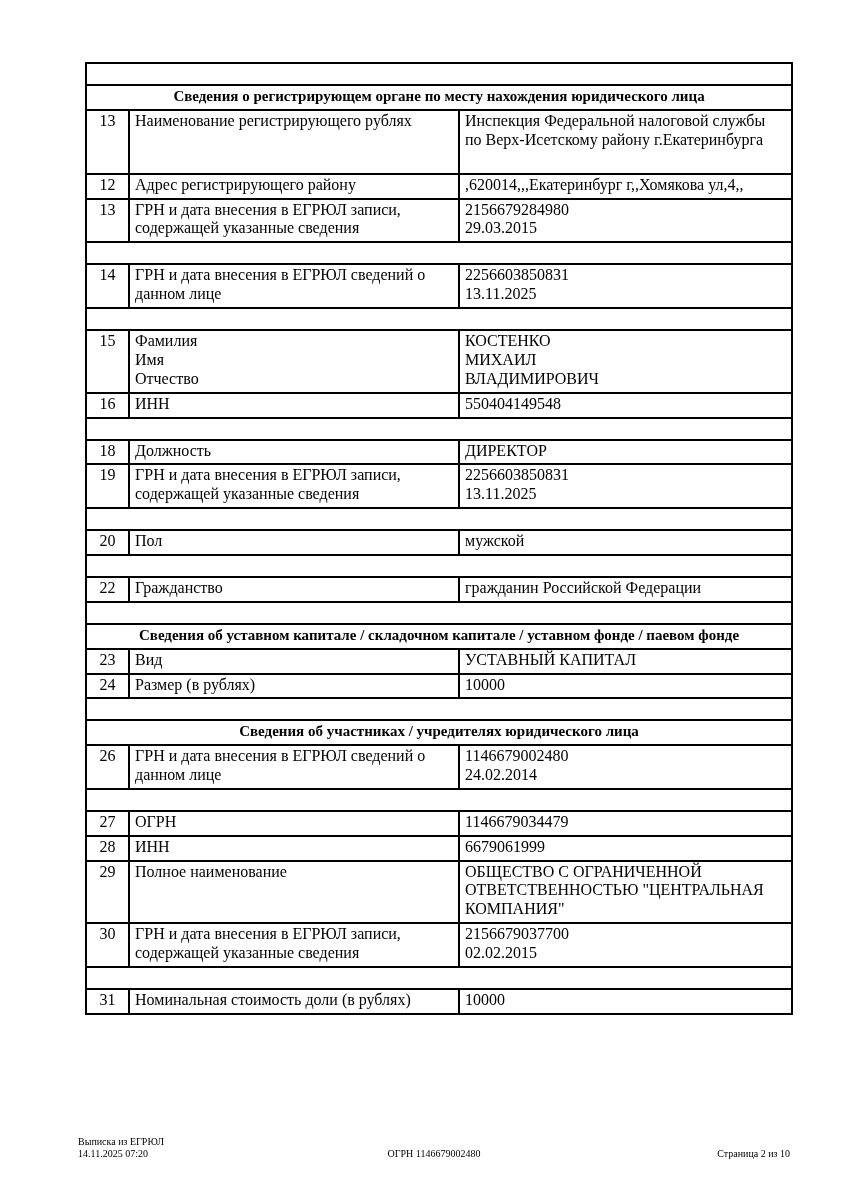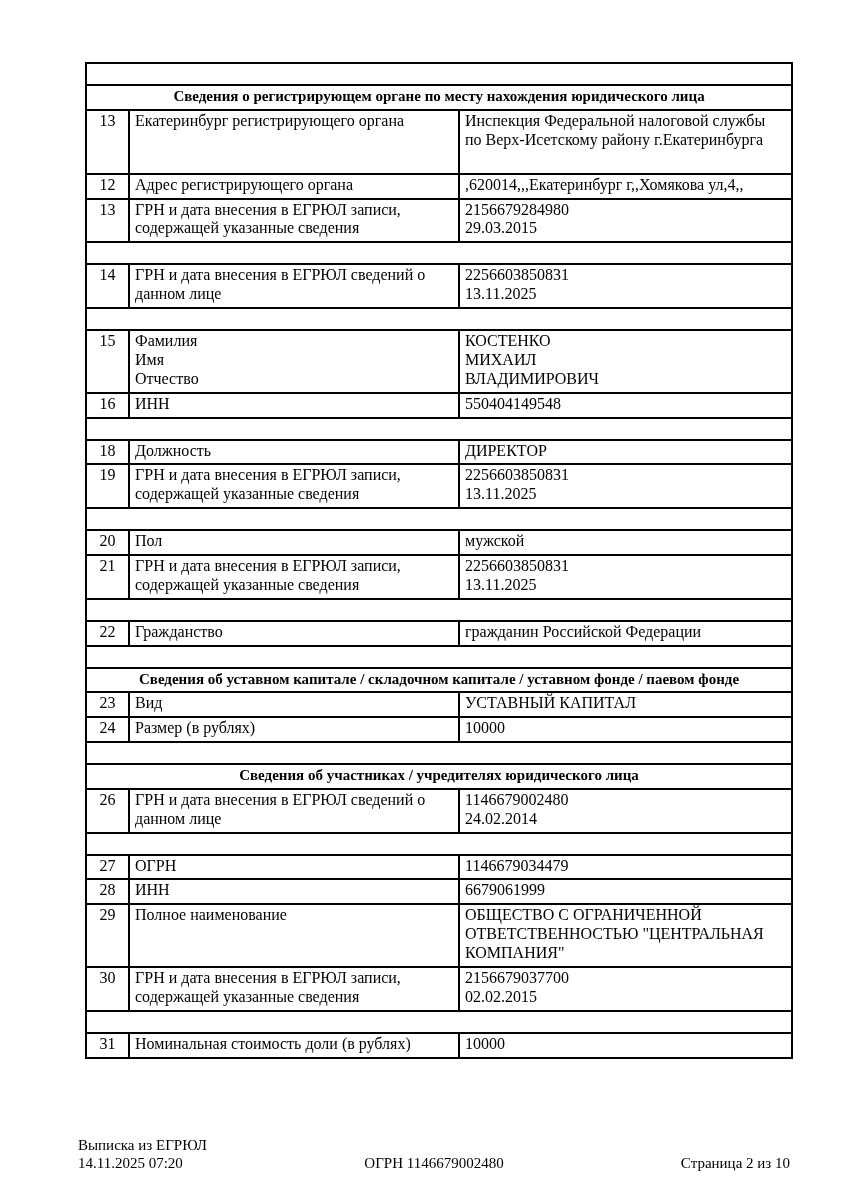--- a/index.html
+++ b/index.html
@@ -55,21 +55,21 @@
   }
   tr.row-tall td { height: 58px; }
   .footer {
     position: absolute;
     left: 78px;
     top: 1136px;
     width: 712px;
     display: grid;
     grid-template-columns: 1fr auto 1fr;
     align-items: end;
-    font-size: 15px;
+    font-size: 10px;
     line-height: 1.2;
   }
   .footer .f-left  { text-align: left; }
   .footer .f-center{ text-align: right; }
   .footer .f-right { text-align: right; }
 </style>
 </head>
 <body>
 
 <div class="page">
@@ -82,27 +82,27 @@
     </colgroup>
     <tbody id="table-body">
         <tr class="spacer-row">
           <td colspan="3"></td>
         </tr>
         <tr class="section-row">
           <td colspan="3" class="section-title">Сведения о регистрирующем органе по месту нахождения юридического лица</td>
         </tr>
         <tr class="data-row row-tall">
           <td class="num">13</td>
-          <td class="label">Екатеринбург регистрирующего органа</td>
+          <td class="label">Наименование регистрирующего рублях</td>
           <td class="value">Инспекция Федеральной налоговой службы
 по Верх-Исетскому району г.Екатеринбурга</td>
         </tr>
         <tr class="data-row">
           <td class="num">12</td>
-          <td class="label">Адрес регистрирующего органа</td>
+          <td class="label">Адрес регистрирующего району</td>
           <td class="value">,620014,,,Екатеринбург г,,Хомякова ул,4,,</td>
         </tr>
         <tr class="data-row">
           <td class="num">13</td>
           <td class="label">ГРН и дата внесения в ЕГРЮЛ записи,
 содержащей указанные сведения</td>
           <td class="value">2156679284980
 29.03.2015</td>
         </tr>
         <tr class="spacer-row">
@@ -147,27 +147,20 @@
           <td class="value">2256603850831
 13.11.2025</td>
         </tr>
         <tr class="spacer-row">
           <td colspan="3"></td>
         </tr>
         <tr class="data-row">
           <td class="num">20</td>
           <td class="label">Пол</td>
           <td class="value">мужской</td>
-        </tr>
-        <tr class="data-row">
-          <td class="num">21</td>
-          <td class="label">ГРН и дата внесения в ЕГРЮЛ записи,
-содержащей указанные сведения</td>
-          <td class="value">2256603850831
-13.11.2025</td>
         </tr>
         <tr class="spacer-row">
           <td colspan="3"></td>
         </tr>
         <tr class="data-row">
           <td class="num">22</td>
           <td class="label">Гражданство</td>
           <td class="value">гражданин Российской Федерации</td>
         </tr>
         <tr class="spacer-row">

